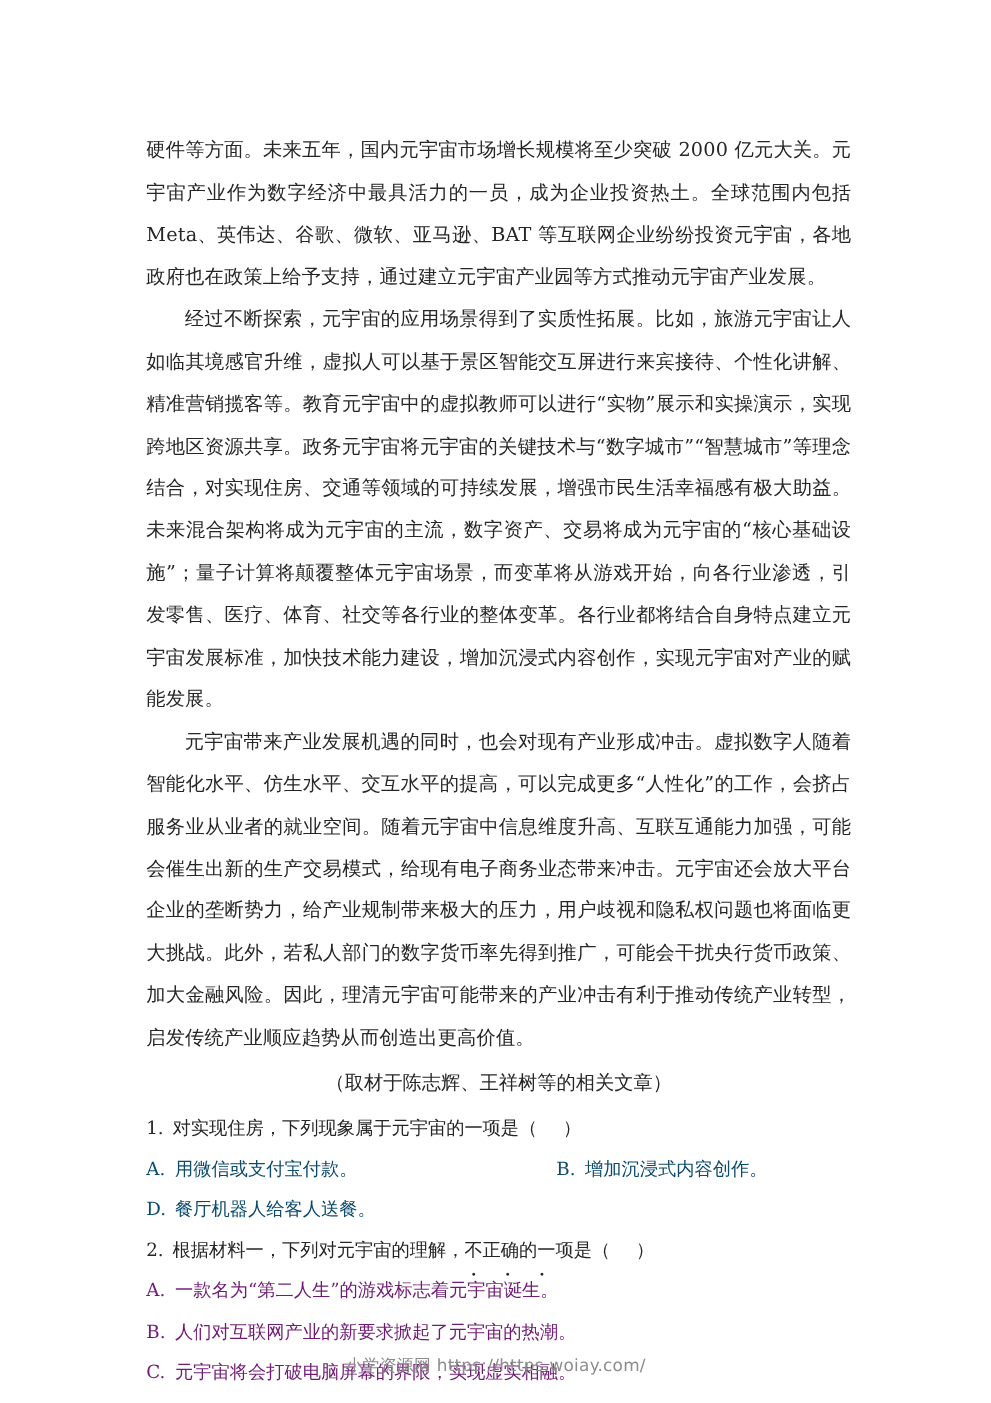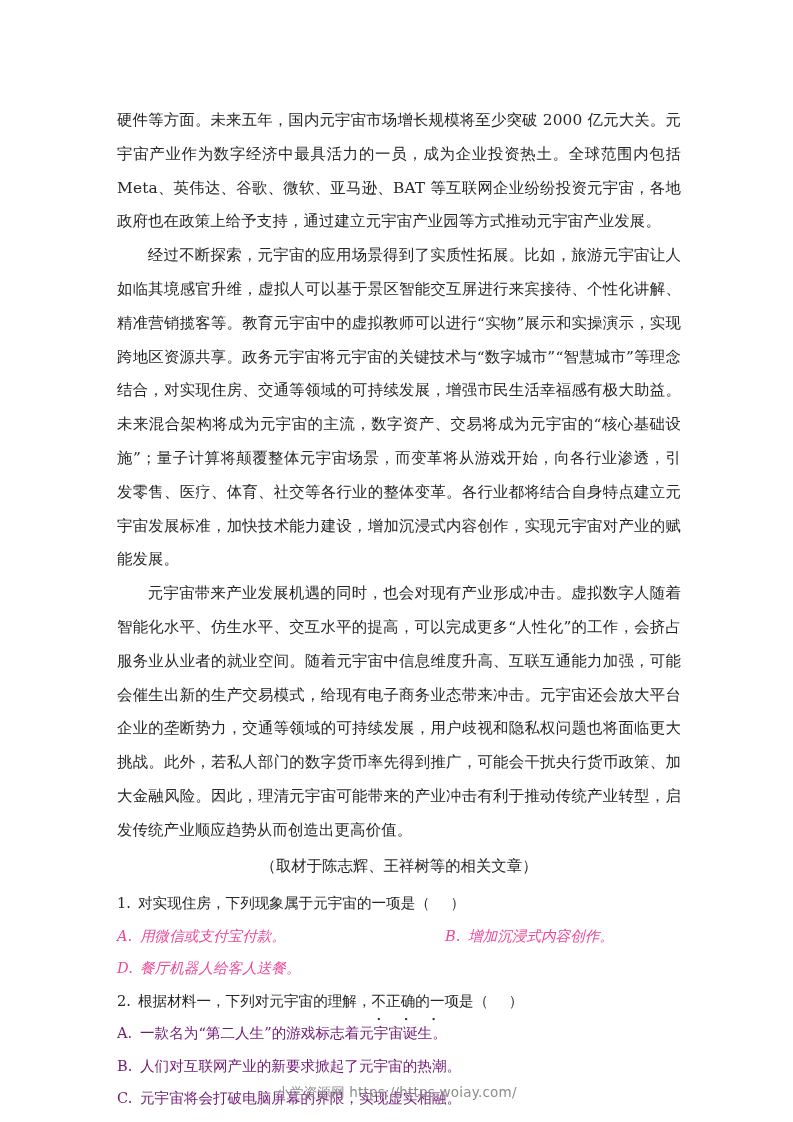--- a/index.html
+++ b/index.html
@@ -97,22 +97,21 @@
 
   .paren-blank {
     letter-spacing: 0.5px;
   }
 
   
   .opt-row {
     display: flex;
     font-size: 14.6px;
     line-height: 32.5px;
-    color: #ec4899;
-    font-style: italic;
+    color: #0c4a6e;
   }
   .opt-col {
     flex: 0 0 328px;
     white-space: nowrap;
   }
   .opt-col.second {
     flex: 1 1 auto;
   }
 
   
@@ -144,21 +143,21 @@
 </head>
 <body>
 
 <div class="page">
 
   <div class="content">
 
     <div>
       <p class="para">硬件等方面。未来五年，国内元宇宙市场增长规模将至少突破 2000 亿元大关。元宇宙产业作为数字经济中最具活力的一员，成为企业投资热土。全球范围内包括 Meta、英伟达、谷歌、微软、亚马逊、BAT 等互联网企业纷纷投资元宇宙，各地政府也在政策上给予支持，通过建立元宇宙产业园等方式推动元宇宙产业发展。</p>
       <p class="para indent">经过不断探索，元宇宙的应用场景得到了实质性拓展。比如，旅游元宇宙让人如临其境感官升维，虚拟人可以基于景区智能交互屏进行来宾接待、个性化讲解、精准营销揽客等。教育元宇宙中的虚拟教师可以进行“实物”展示和实操演示，实现跨地区资源共享。政务元宇宙将元宇宙的关键技术与“数字城市”“智慧城市”等理念结合，对实现住房、交通等领域的可持续发展，增强市民生活幸福感有极大助益。未来混合架构将成为元宇宙的主流，数字资产、交易将成为元宇宙的“核心基础设施”；量子计算将颠覆整体元宇宙场景，而变革将从游戏开始，向各行业渗透，引发零售、医疗、体育、社交等各行业的整体变革。各行业都将结合自身特点建立元宇宙发展标准，加快技术能力建设，增加沉浸式内容创作，实现元宇宙对产业的赋能发展。</p>
-      <p class="para indent">元宇宙带来产业发展机遇的同时，也会对现有产业形成冲击。虚拟数字人随着智能化水平、仿生水平、交互水平的提高，可以完成更多“人性化”的工作，会挤占服务业从业者的就业空间。随着元宇宙中信息维度升高、互联互通能力加强，可能会催生出新的生产交易模式，给现有电子商务业态带来冲击。元宇宙还会放大平台企业的垄断势力，交通等领域的可持续发展，用户歧视和隐私权问题也将面临更大挑战。此外，若私人部门的数字货币率先得到推广，可能会干扰央行货币政策、加大金融风险。因此，理清元宇宙可能带来的产业冲击有利于推动传统产业转型，启发传统产业顺应趋势从而创造出更高价值。</p>
+      <p class="para indent">元宇宙带来产业发展机遇的同时，也会对现有产业形成冲击。虚拟数字人随着智能化水平、仿生水平、交互水平的提高，可以完成更多“人性化”的工作，会挤占服务业从业者的就业空间。随着元宇宙中信息维度升高、互联互通能力加强，可能会催生出新的生产交易模式，给现有电子商务业态带来冲击。元宇宙还会放大平台企业的垄断势力，给产业规制带来极大的压力，用户歧视和隐私权问题也将面临更大挑战。此外，若私人部门的数字货币率先得到推广，可能会干扰央行货币政策、加大金融风险。因此，理清元宇宙可能带来的产业冲击有利于推动传统产业转型，启发传统产业顺应趋势从而创造出更高价值。</p>
     </div>
 
     <p class="attribution">（取材于陈志辉、王祥树等的相关文章）</p>
 
     <div class="questions">
 
       <div>
         <div class="q-stem">
           <span class="q-num">1.</span><span>对实现住房，下列现象属于元宇宙的一项是（</span><span class="paren-blank">&nbsp;&nbsp;&nbsp;&nbsp;</span><span>）</span>
         </div>

